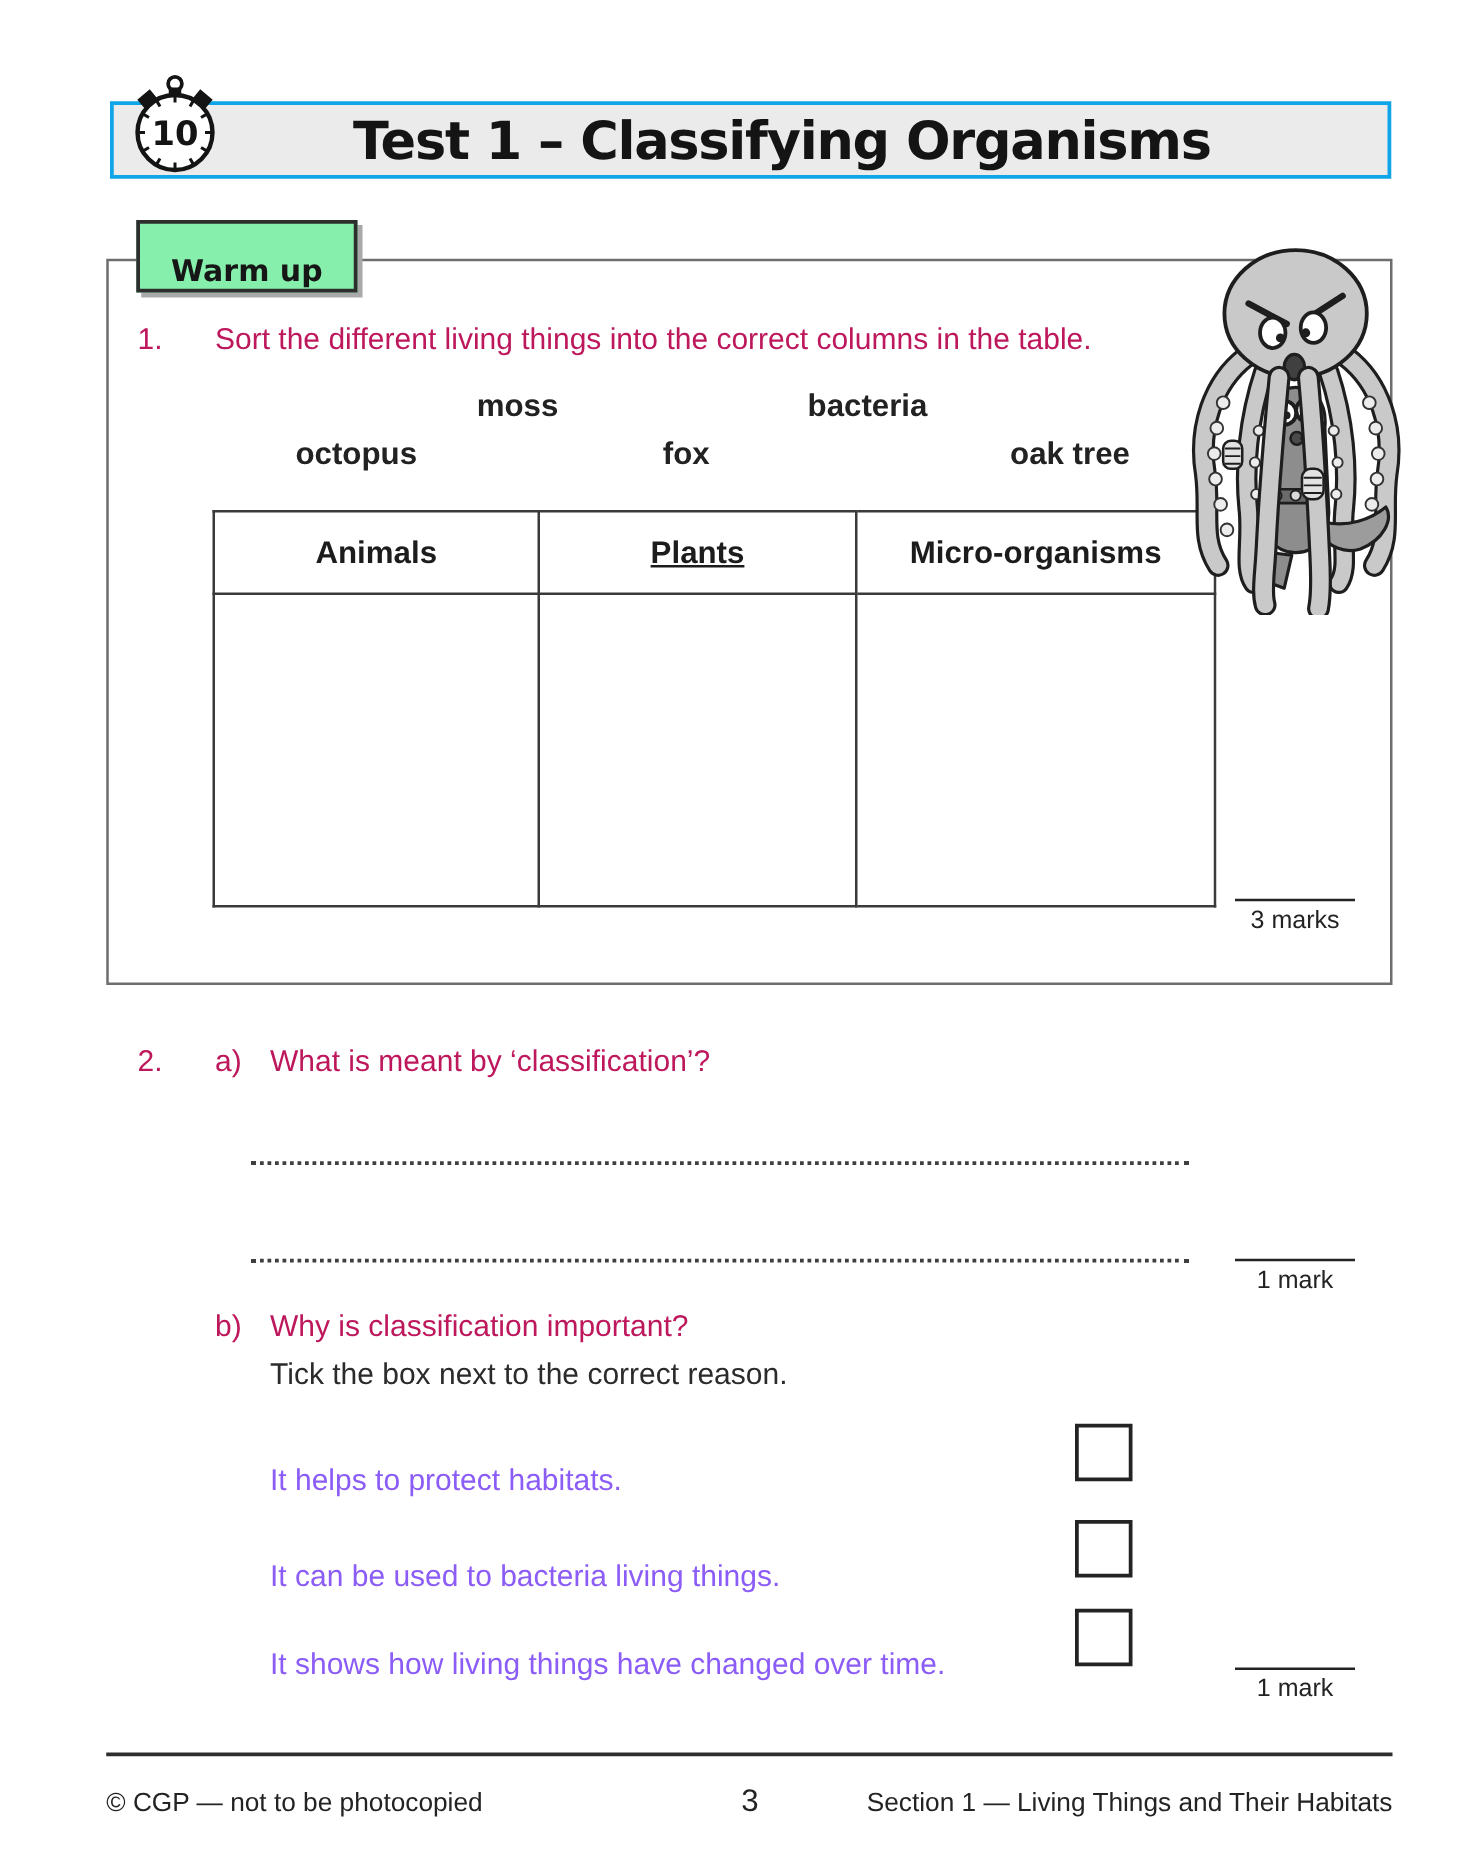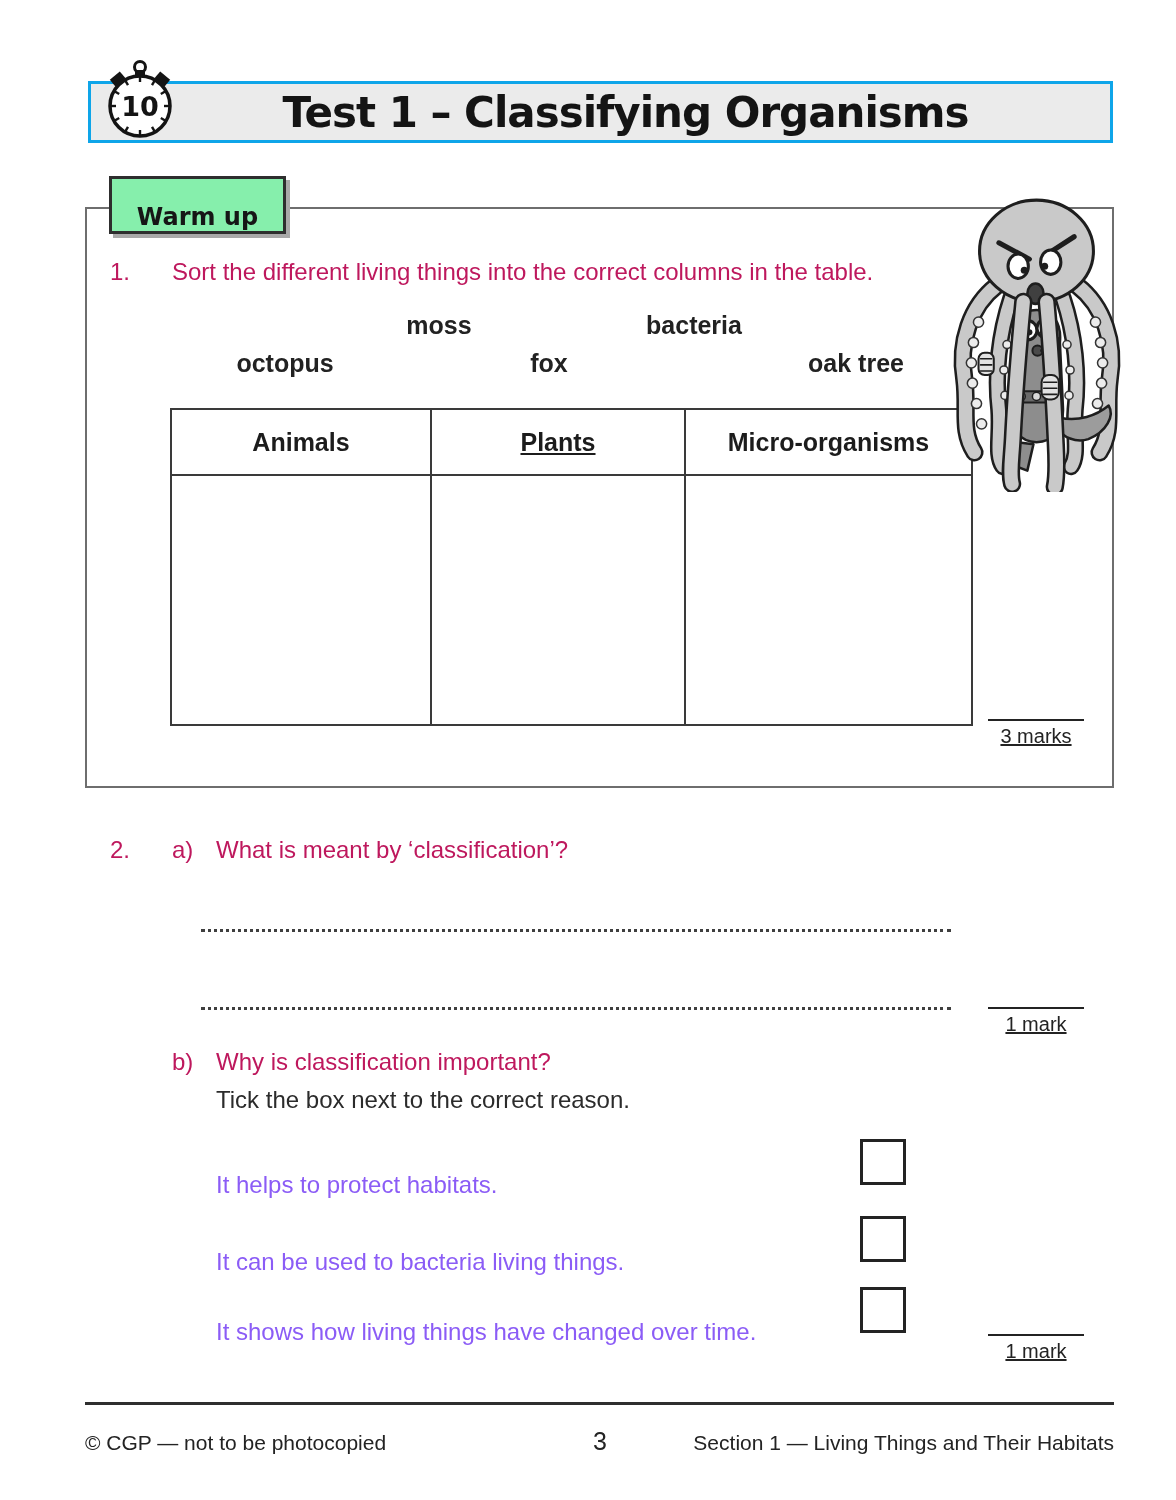--- a/index.html
+++ b/index.html
@@ -36,38 +36,38 @@
     font-family:"DejaVu Sans", sans-serif; font-weight:bold; font-size:24px; color:#161616;
   }
 
   .q-line { font-size:24px; color:#be185d; white-space:nowrap; }
   .qnum  { display:inline-block; width:62px; }
   .qletter { display:inline-block; width:44px; }
 
   .q1-line { left:110px; top:258px; }
 
   .word { font-weight:bold; font-size:25px; color:#222; transform:translateX(-50%); white-space:nowrap; }
-  .word-0 { left:439px; top:311px; }
+  .word-0 { left:414px; top:311px; }
   .word-1 { left:694px; top:311px; }
   .word-2 { left:285px; top:349px; }
   .word-3 { left:549px; top:349px; }
   .word-4 { left:856px; top:349px; }
 
   .sort-table {
     left:170px; top:408px; width:789px;
     border-collapse:collapse; table-layout:fixed;border-radius:25px;
   }
   .sort-table th, .sort-table td { border:2px solid #3a3a3a; background:#fff; }
   .sort-table th { height:62px; font-size:25px; font-weight:bold; color:#1c1c1c; text-align:center; }
   .sort-table td { height:246px; }
   .col-a { width:256px; } .col-b { width:250px;text-decoration:underline; } .col-c { width:283px; }
 
   .marks {
     width:96px; border-top:2px solid #232323; padding-top:4px;
-    text-align:center; font-size:20px; color:#232323;text-decoration:underline;
+    text-align:center; font-size:20px; color:#232323;
   }
   .marks-q1  { left:988px; top:719px; }
   .marks-q2a { left:988px; top:1007px; }
   .marks-q2b { left:988px; top:1334px; }
 
   .octopus { left:948px; top:192px; width:178px; height:300px; }
 
   
   .q2a-line { left:110px; top:836px; }
   .dots { left:201px; width:750px; height:0; border-bottom:3px dotted #3f3f3f; }

